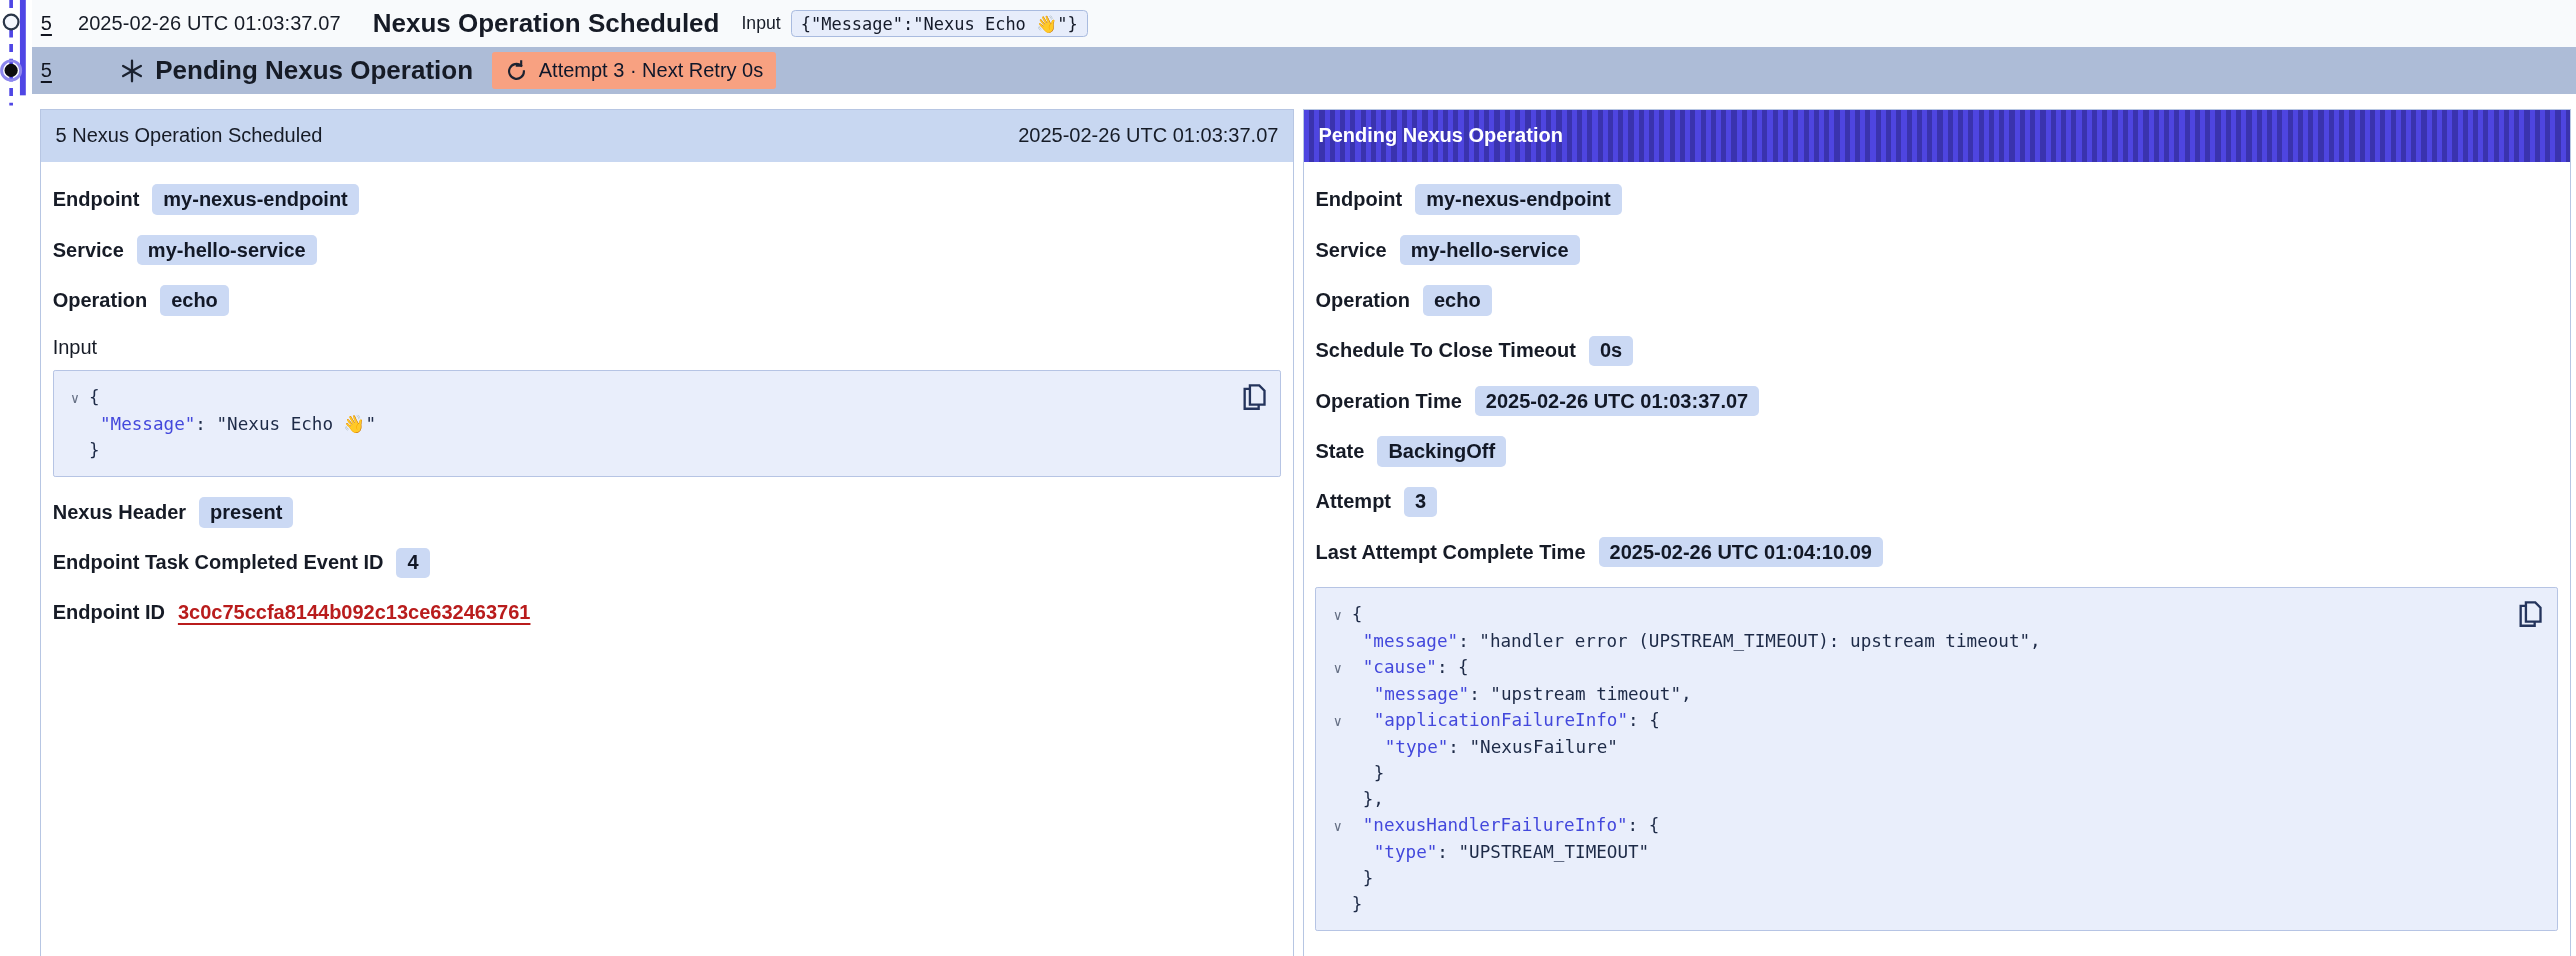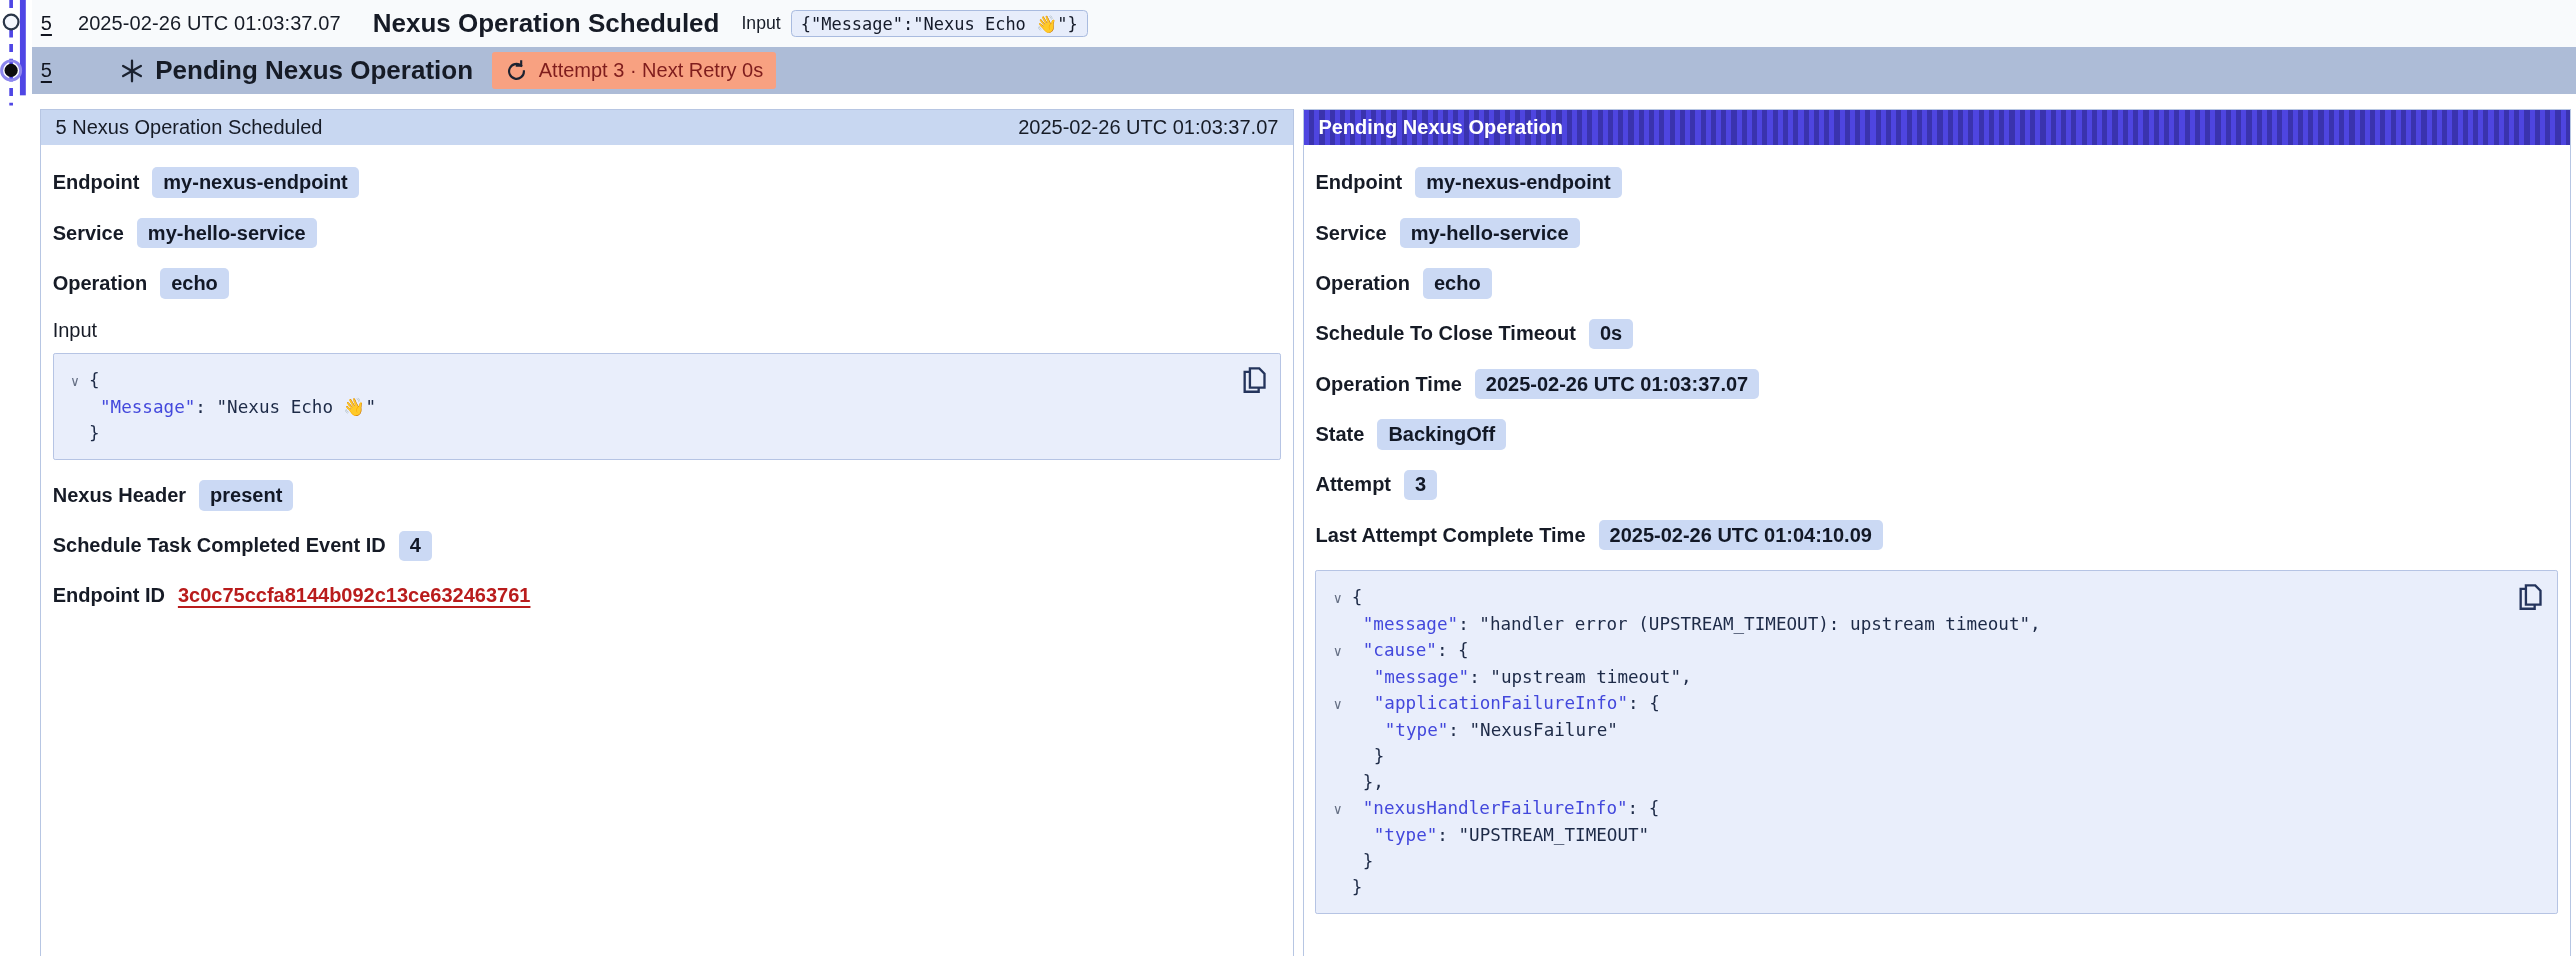--- a/index.html
+++ b/index.html
@@ -18,28 +18,28 @@
   .row-pending { background:#adbcd7; }
   .event-id { color:#10141f; text-decoration:underline; text-underline-offset:3.7px; font-weight:500; cursor:pointer; }
   .event-time { margin-left:26px; letter-spacing:0.1px; }
   .event-title { font-weight:700; font-size:26px; margin-left:32px; }
   .row-pending .event-title { margin-left:10.3px; }
   .input-inline-label { margin-left:22px; font-size:17.6px; }
   .input-chip { margin-left:10.3px; font-family:"DejaVu Sans Mono", monospace; font-size:17px;
     background:#e7edfb; border:1.5px solid #a9bbdf; border-radius:4.4px; padding:2.2px 8.8px; color:#141a29; }
   .asterisk-wrap { margin-left:67px; display:flex; align-items:center; }
   .retry-badge { margin-left:19px; background:#f8a181; border-radius:2.9px; padding:6.6px 13px;
-    display:flex; align-items:center; gap:10.3px; font-size:20px; color:#7f1d1d; }
+    display:flex; align-items:center; gap:10.3px; font-size:20px; color:#0f172a; }
 
   
   .panels { display:flex; gap:8.8px; margin:14.6px 4.4px 0 40px; align-items:flex-start; }
   .panel { background:#ffffff; border:1.5px solid #b7c6e3; height:879px; overflow:hidden; }
   .panel-left { width:1254px; }
   .panel-right { width:1268px; }
-  .panel-header { height:35px; display:flex; align-items:center; justify-content:space-between;
+  .panel-header { height:52px; display:flex; align-items:center; justify-content:space-between;
     background:#c8d7f1; padding:0 14.6px; font-size:20px; }
   .panel-header.striped {
     background:repeating-linear-gradient(90deg,#4e45e0 0 5.1px,#3a33ae 5.1px 10.3px);
     color:#ffffff; font-weight:600; justify-content:flex-start; }
   .panel-body { padding: 2.9px 11.7px 14.6px 11.7px; }
 
   .field { display:flex; align-items:center; gap:13px; margin:20px 0; font-size:20px; min-height:29px;font-weight:bold; }
   .chip { background:#cbd9f4; border-radius:5px; padding:3.7px 11px; color:#121826; }
   .link-value { text-decoration:underline; text-underline-offset:4.4px; color:#b91c1c; cursor:pointer; }
   .section-label { font-size:20px; margin:20px 0 11.7px; }
@@ -153,21 +153,21 @@
         </div>
 
         <div>
 
             <div class="field">
               <span>Nexus Header</span>
               <span class="chip">present</span>
             </div>
 
             <div class="field">
-              <span>Schedule Task Completed Event ID</span>
+              <span>Endpoint Task Completed Event ID</span>
               <span class="chip">4</span>
             </div>
 
 
             <div class="field">
               <span>Endpoint ID</span>
               <span class="link-value">3c0c75ccfa8144b092c13ce632463761</span>
             </div>
           </div>
       </div>

